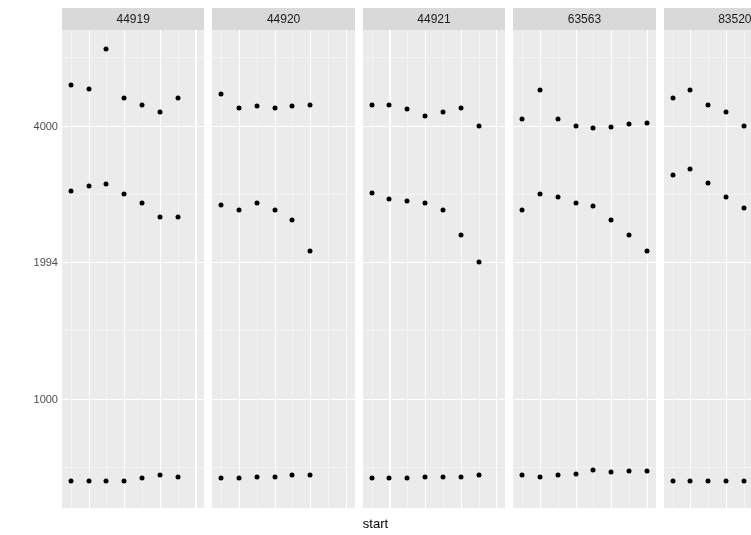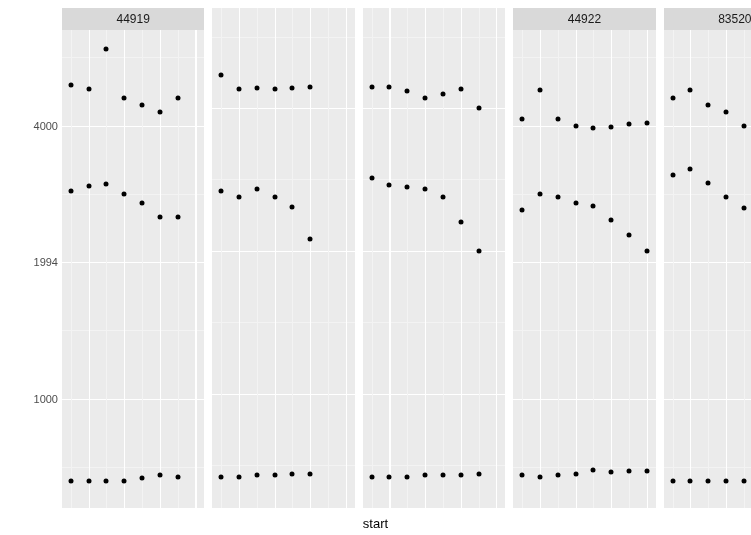--- a/index.html
+++ b/index.html
@@ -152,20 +152,21 @@
           <div class="point" style="left: 6.25%; top: 11.4286%;"></div>
           <div class="point" style="left: 18.75%; top: 12.2857%;"></div>
           <div class="point" style="left: 31.25%; top: 4%;"></div>
           <div class="point" style="left: 43.75%; top: 14.2857%;"></div>
           <div class="point" style="left: 56.25%; top: 15.7143%;"></div>
           <div class="point" style="left: 68.75%; top: 17.1429%;"></div>
           <div class="point" style="left: 81.25%; top: 14.2857%;"></div>
         </div>
       </div>
       <div class="panel">
+        <div class="strip">44920</div>
         <div class="plot">
           <div class="grid-minor-h" style="top: 91.4286%;"></div>
           <div class="grid-minor-h" style="top: 62.8571%;"></div>
           <div class="grid-minor-h" style="top: 34.2857%;"></div>
           <div class="grid-minor-h" style="top: 5.71429%;"></div>
           <div class="grid-major-h" style="top: 77.1429%;"></div>
           <div class="grid-major-h" style="top: 48.5714%;"></div>
           <div class="grid-major-h" style="top: 20%;"></div>
           <div class="grid-minor-v" style="left: 6.25%;"></div>
           <div class="grid-minor-v" style="left: 31.25%;"></div>
@@ -189,20 +190,21 @@
           <div class="point" style="left: 68.75%; top: 46.2857%;"></div>
           <div class="point" style="left: 6.25%; top: 13.4286%;"></div>
           <div class="point" style="left: 18.75%; top: 16.2857%;"></div>
           <div class="point" style="left: 31.25%; top: 16%;"></div>
           <div class="point" style="left: 43.75%; top: 16.2857%;"></div>
           <div class="point" style="left: 56.25%; top: 16%;"></div>
           <div class="point" style="left: 68.75%; top: 15.7143%;"></div>
         </div>
       </div>
       <div class="panel">
+        <div class="strip">44921</div>
         <div class="plot">
           <div class="grid-minor-h" style="top: 91.4286%;"></div>
           <div class="grid-minor-h" style="top: 62.8571%;"></div>
           <div class="grid-minor-h" style="top: 34.2857%;"></div>
           <div class="grid-minor-h" style="top: 5.71429%;"></div>
           <div class="grid-major-h" style="top: 77.1429%;"></div>
           <div class="grid-major-h" style="top: 48.5714%;"></div>
           <div class="grid-major-h" style="top: 20%;"></div>
           <div class="grid-minor-v" style="left: 6.25%;"></div>
           <div class="grid-minor-v" style="left: 31.25%;"></div>
@@ -229,21 +231,21 @@
           <div class="point" style="left: 6.25%; top: 15.7143%;"></div>
           <div class="point" style="left: 18.75%; top: 15.7143%;"></div>
           <div class="point" style="left: 31.25%; top: 16.5714%;"></div>
           <div class="point" style="left: 43.75%; top: 18%;"></div>
           <div class="point" style="left: 56.25%; top: 17.1429%;"></div>
           <div class="point" style="left: 68.75%; top: 16.2857%;"></div>
           <div class="point" style="left: 81.25%; top: 20%;"></div>
         </div>
       </div>
       <div class="panel">
-        <div class="strip">44922</div>
+        <div class="strip">63563</div>
         <div class="plot">
           <div class="grid-minor-h" style="top: 91.4286%;"></div>
           <div class="grid-minor-h" style="top: 62.8571%;"></div>
           <div class="grid-minor-h" style="top: 34.2857%;"></div>
           <div class="grid-minor-h" style="top: 5.71429%;"></div>
           <div class="grid-major-h" style="top: 77.1429%;"></div>
           <div class="grid-major-h" style="top: 48.5714%;"></div>
           <div class="grid-major-h" style="top: 20%;"></div>
           <div class="grid-minor-v" style="left: 6.25%;"></div>
           <div class="grid-minor-v" style="left: 31.25%;"></div>

